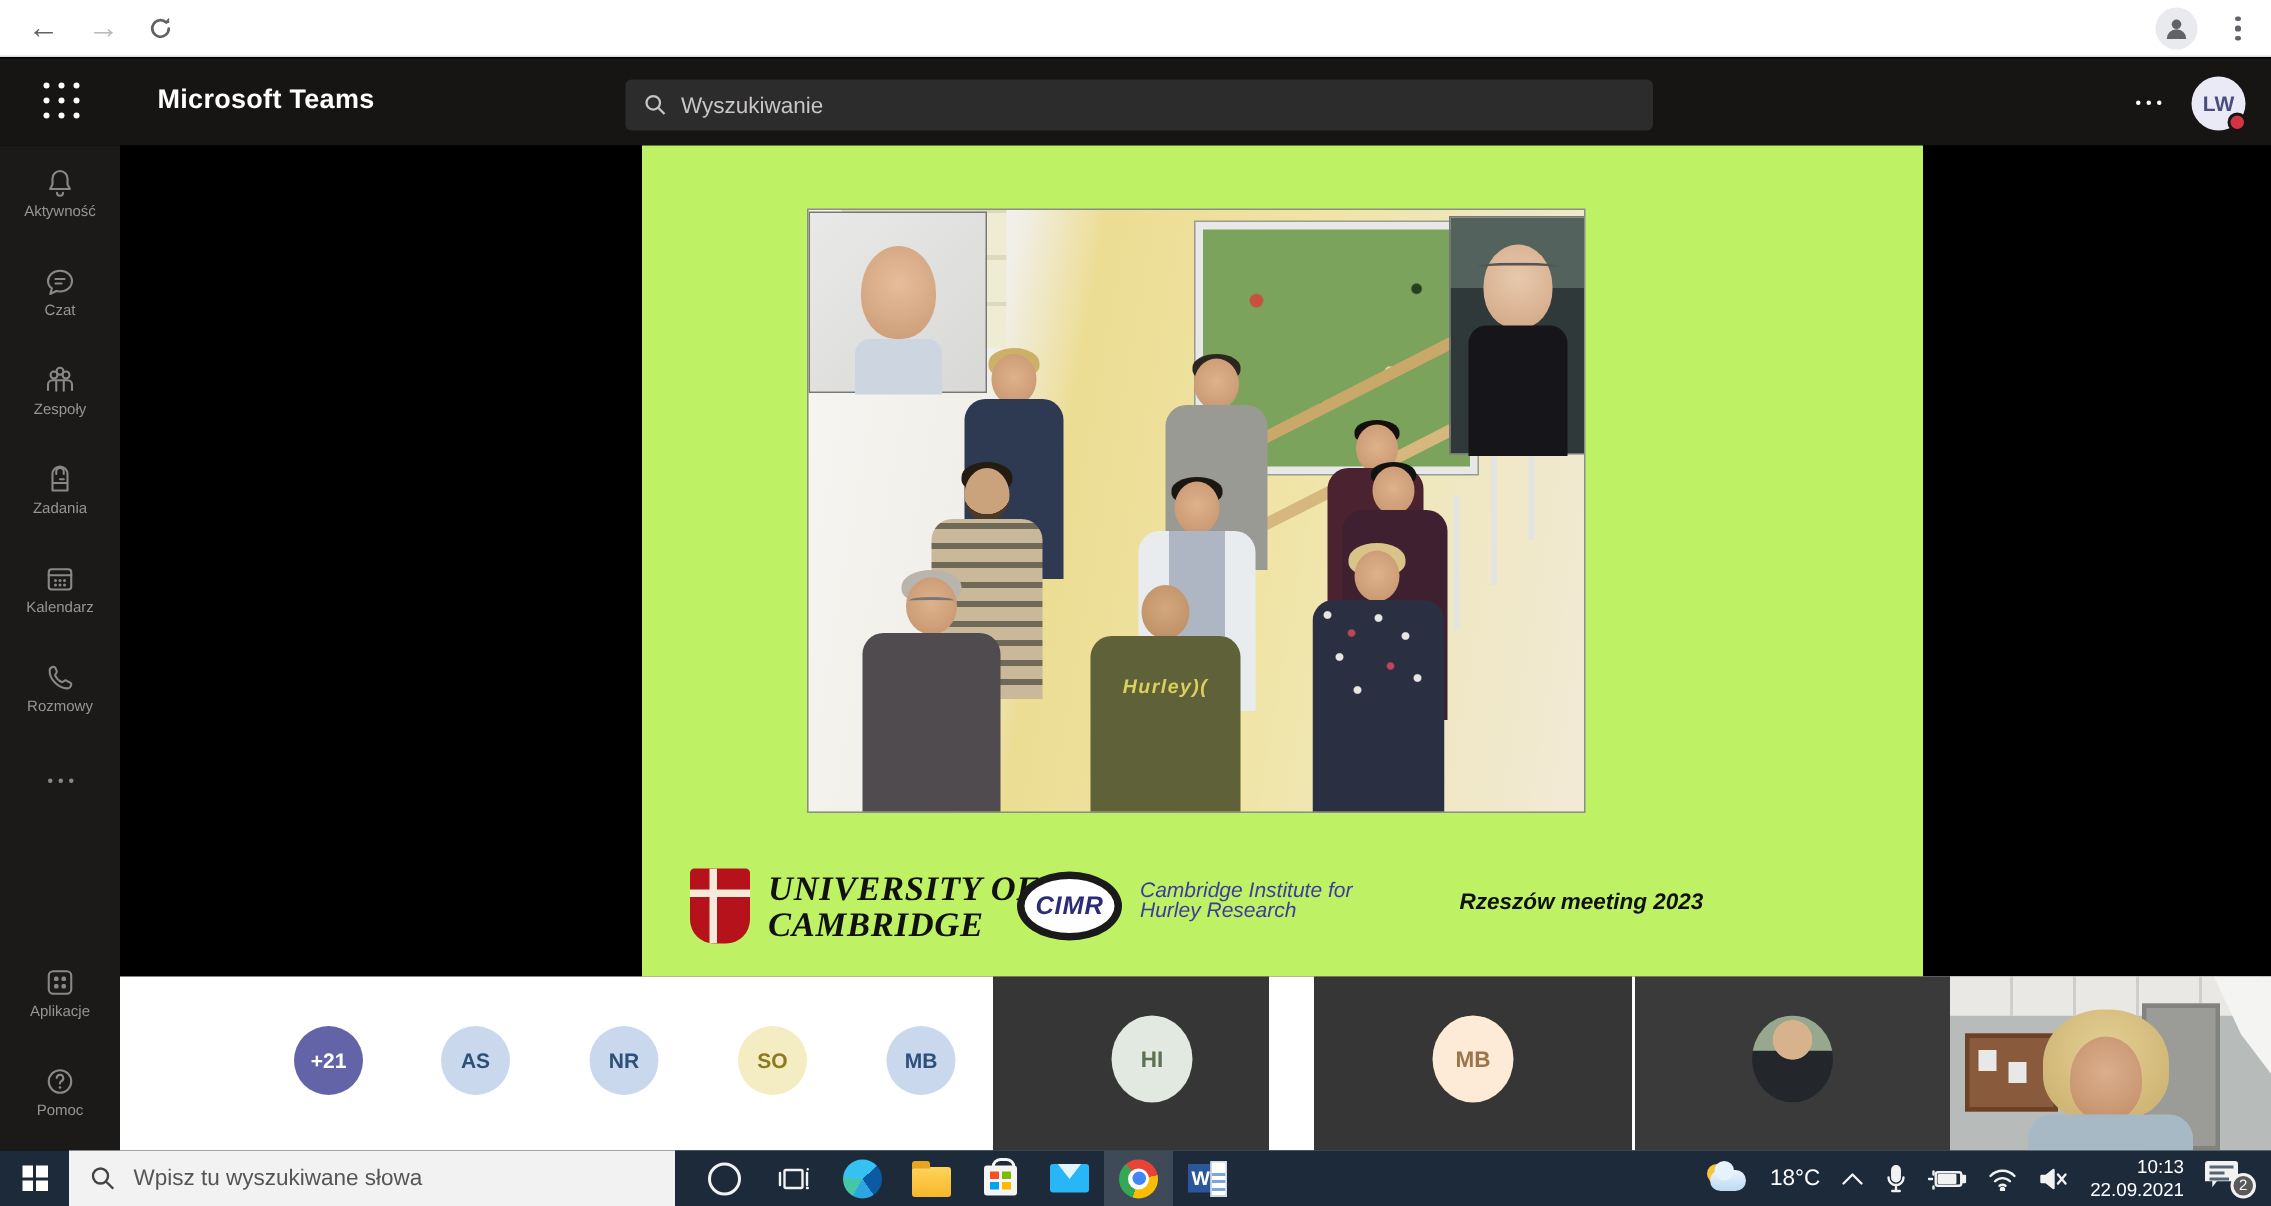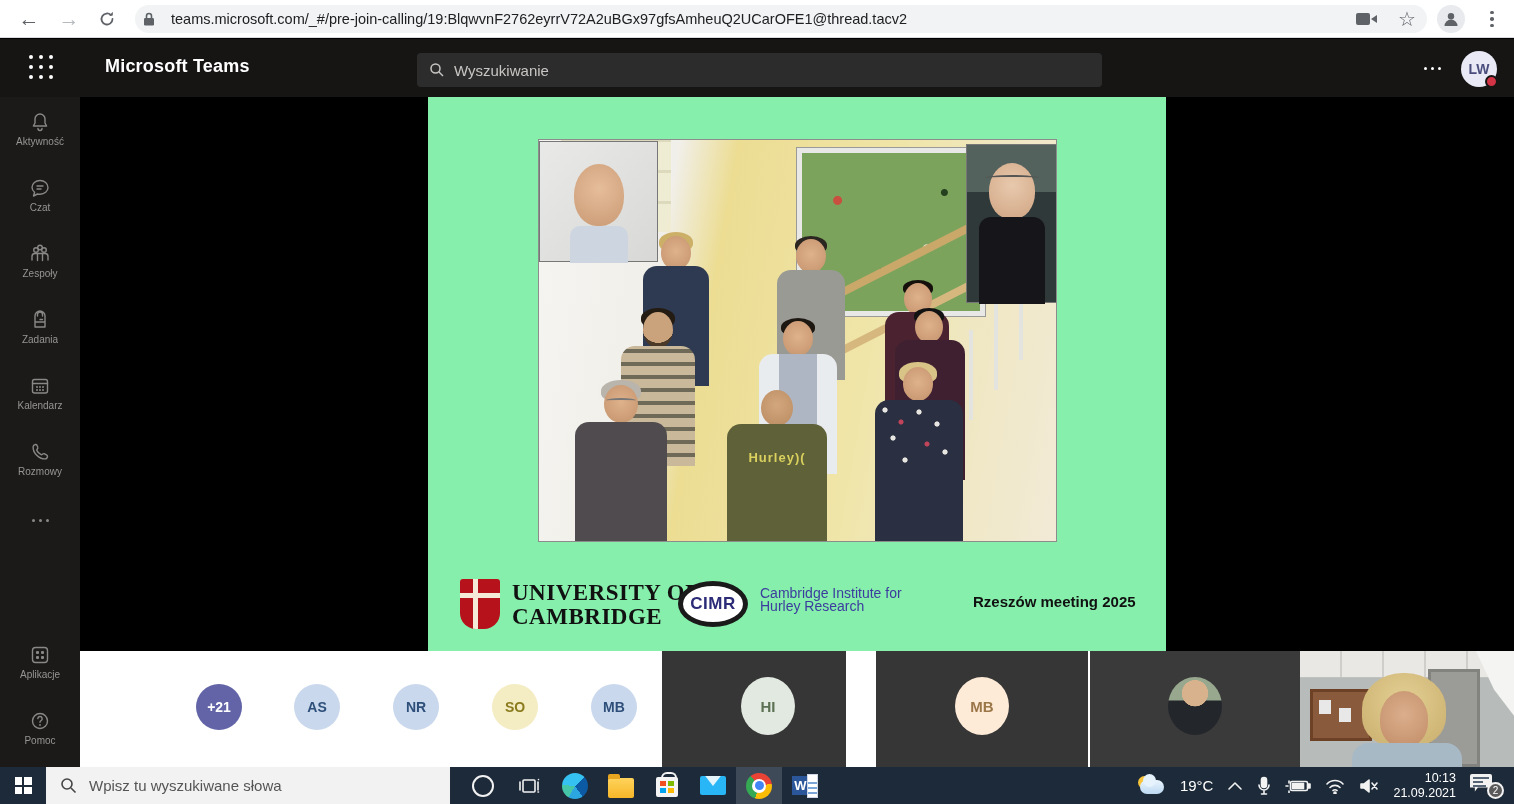--- a/index.html
+++ b/index.html
@@ -33,21 +33,21 @@
 
   
   #rail { left:0; top:97px; width:80px; height:670px; background:#1b1a19; }
   .rail-item { position:absolute; left:0; width:80px; text-align:center; cursor:pointer; }
   .rail-item svg { display:block; margin:0 auto; }
   .rail-label { display:block; margin-top:2px; font-size:10px; color:#979593; }
   .rail-ic { stroke:#8a8886; fill:none; stroke-width:1.4; stroke-linecap:round; stroke-linejoin:round; }
 
   
   #stage { left:80px; top:97px; width:1434px; height:554px; background:#000; }
-  #slide { left:348px; top:0; width:738px; height:554px; background:#86efac; }
+  #slide { left:348px; top:0; width:854px; height:554px; background:#bef264;font-style:italic; }
 
   
   #photo { left:110px; top:42px; width:519px; height:403px; border:1px solid #8c8c8c;
            background:linear-gradient(100deg,#f6f5f2 0%,#f1efe9 24%,#ecdd93 34%,#f0e5a8 62%,#efe7c0 78%,#f2ead6 100%); overflow:hidden; }
   #painting { left:258px; top:8px; width:188px; height:168px; background:#7ba35c; border:5px solid #e8e8e6; box-shadow:0 0 0 1px #9a9a98;
               background-image:radial-gradient(circle 5px at 20% 30%,#c94f3e 0 4px,transparent 5px),radial-gradient(circle 4px at 70% 60%,#e7e3d3 0 3px,transparent 4px),radial-gradient(circle 4px at 45% 75%,#2f5430 0 3px,transparent 4px),radial-gradient(circle 4px at 80% 25%,#24401f 0 3px,transparent 4px); }
   .rail-wood { left:300px; top:150px; width:330px; height:8px; background:#c9a86a; transform:rotate(-27deg); transform-origin:left center; }
   .rail-wood.r2 { top:208px; width:300px; background:#d6b87e; }
   .baluster { width:4px; height:90px; background:#e3e3df; top:190px; }
   #glassblocks { left:22px; top:0; width:110px; height:92px; background:repeating-linear-gradient(0deg,#efeccf 0 28px,#d8d4b2 28px 31px),repeating-linear-gradient(90deg,rgba(255,255,255,.25) 0 32px,rgba(150,150,130,.35) 32px 35px); opacity:.8; }
@@ -134,36 +134,20 @@
 
   <div id="browserbar" class="abs">
     <div class="nav-glyph abs" style="left:12px">←</div>
     <div class="nav-glyph abs disabled" style="left:52px">→</div>
     <div class="nav-glyph abs" style="left:90px">
       <svg width="18" height="18" viewBox="0 0 18 18" style="margin-top:10px">
           <path d="M14.5 9a5.5 5.5 0 1 1-1.6-3.9" stroke="#5f6368" stroke-width="1.8" fill="none" stroke-linecap="round"></path>
           <path d="M14.8 1.8v3.6h-3.6z" fill="#5f6368"></path>
         </svg>
     </div>
-    <div id="urlpill" class="abs">
-      <span class="pill-icon">
-        <svg width="14" height="16" viewBox="0 0 14 16">
-            <rect x="2" y="7" width="10" height="7.5" rx="1.2" fill="#5f6368"></rect>
-            <path d="M4.5 7V5a2.5 2.5 0 0 1 5 0v2" stroke="#5f6368" stroke-width="1.6" fill="none"></path>
-          </svg>
-      </span>
-      <span id="urltext">teams.microsoft.com/_#/pre-join-calling/19:BlqwvnF2762eyrrV72A2uBGx97gfsAmheuQ2UCarOFE1@thread.tacv2</span>
-      <span class="pill-icon" style="width:40px">
-        <svg width="22" height="14" viewBox="0 0 22 14">
-            <rect x="0" y="1" width="14" height="12" rx="2" fill="#5f6368"></rect>
-            <path d="M15 7l6-4v8z" fill="#5f6368"></path>
-          </svg>
-      </span>
-      <span class="pill-icon" style="width:40px;font-size:20px;color:#5f6368">☆</span>
-    </div>
     <div id="avatar-chrome" class="abs">
       <svg width="18" height="18" viewBox="0 0 18 18">
           <circle cx="9" cy="6.2" r="3.2" fill="#5f6368"></circle>
           <path d="M2.5 16a6.5 6.5 0 0 1 13 0z" fill="#5f6368"></path>
         </svg>
     </div>
     <div class="vdots abs" style="left:1480px;top:0">
         <i style="background:#5f6368"></i>
         <i style="background:#5f6368"></i>
         <i style="background:#5f6368"></i>
@@ -353,21 +337,21 @@
         <div>UNIVERSITY OF</div>
         <div>CAMBRIDGE</div>
       </div>
       <div id="cimr-oval" class="abs">
           <b>CIMR</b>
         </div>
       <div id="cimr-text" class="abs" style="color: rgb(60, 60, 158);">
         <div>Cambridge Institute for</div>
         <div>Hurley Research</div>
       </div>
-      <div id="slide-caption" class="abs">Rzeszów meeting 2025</div>
+      <div id="slide-caption" class="abs">Rzeszów meeting 2023</div>
     </div>
   </div>
 
   <div id="strip" class="abs">
     <div class="pav" style="left: 116px; background: rgb(98, 100, 167); color: rgb(255, 255, 255);">+21</div>
     <div class="pav" style="left: 214px; background: rgb(201, 216, 236); color: rgb(46, 79, 121);">AS</div>
     <div class="pav" style="left: 313px; background: rgb(201, 216, 236); color: rgb(46, 79, 121);">NR</div>
     <div class="pav" style="left: 412px; background: rgb(244, 236, 194); color: rgb(138, 123, 30);">SO</div>
     <div class="pav" style="left: 511px; background: rgb(201, 216, 236); color: rgb(46, 79, 121);">MB</div>
 
@@ -447,21 +431,21 @@
           <div id="word-w">W</div>
           <div id="word-doc"></div>
         </div>
       </div>
 
     <div id="tray">
       <div id="cloud" class="tray-ic">
           <span class="sun"></span>
           <span class="puff"></span>
         </div>
-      <div id="temp">19°C</div>
+      <div id="temp">18°C</div>
       <svg width="16" height="10" viewBox="0 0 16 10" class="white-ic tray-ic">
           <path d="M2 8l6-6 6 6"></path>
         </svg>
       <svg width="14" height="20" viewBox="0 0 14 20" class="white-ic tray-ic">
           <rect x="4.5" y="1.5" width="5" height="10" rx="2.5" fill="#f2f2f2"></rect>
           <path d="M2 9a5 5 0 0 0 10 0 M7 14v4 M4.5 18h5"></path>
         </svg>
       <svg width="26" height="14" viewBox="0 0 26 14" class="white-ic tray-ic">
           <path d="M4 4V2 M4 12v2 M1 7h2"></path>
           <rect x="5.5" y="2.5" width="17" height="9" rx="1.5"></rect>
@@ -471,21 +455,21 @@
       <svg width="20" height="16" viewBox="0 0 20 16" class="white-ic tray-ic">
           <path d="M2 6a11 11 0 0 1 16 0 M5 9.5a7 7 0 0 1 10 0 M8 12.5a3.5 3.5 0 0 1 4 0"></path>
           <circle cx="10" cy="15" r="1" fill="#f2f2f2"></circle>
         </svg>
       <svg width="20" height="16" viewBox="0 0 20 16" class="white-ic tray-ic">
           <path d="M2 6h3l5-4v12l-5-4H2z" fill="#f2f2f2"></path>
           <path d="M13 5l5 6 M18 5l-5 6"></path>
         </svg>
       <div id="clockblock">
         <div>10:13</div>
-        <div>21.09.2021</div>
+        <div>22.09.2021</div>
       </div>
       <div id="notif">
         <div class="box">
             <i style="top:3px"></i>
             <i style="top:7px;width:10px"></i>
             <i style="top:11px;width:13px"></i>
           </div>
         <div class="badge">2</div>
       </div>
     </div>

